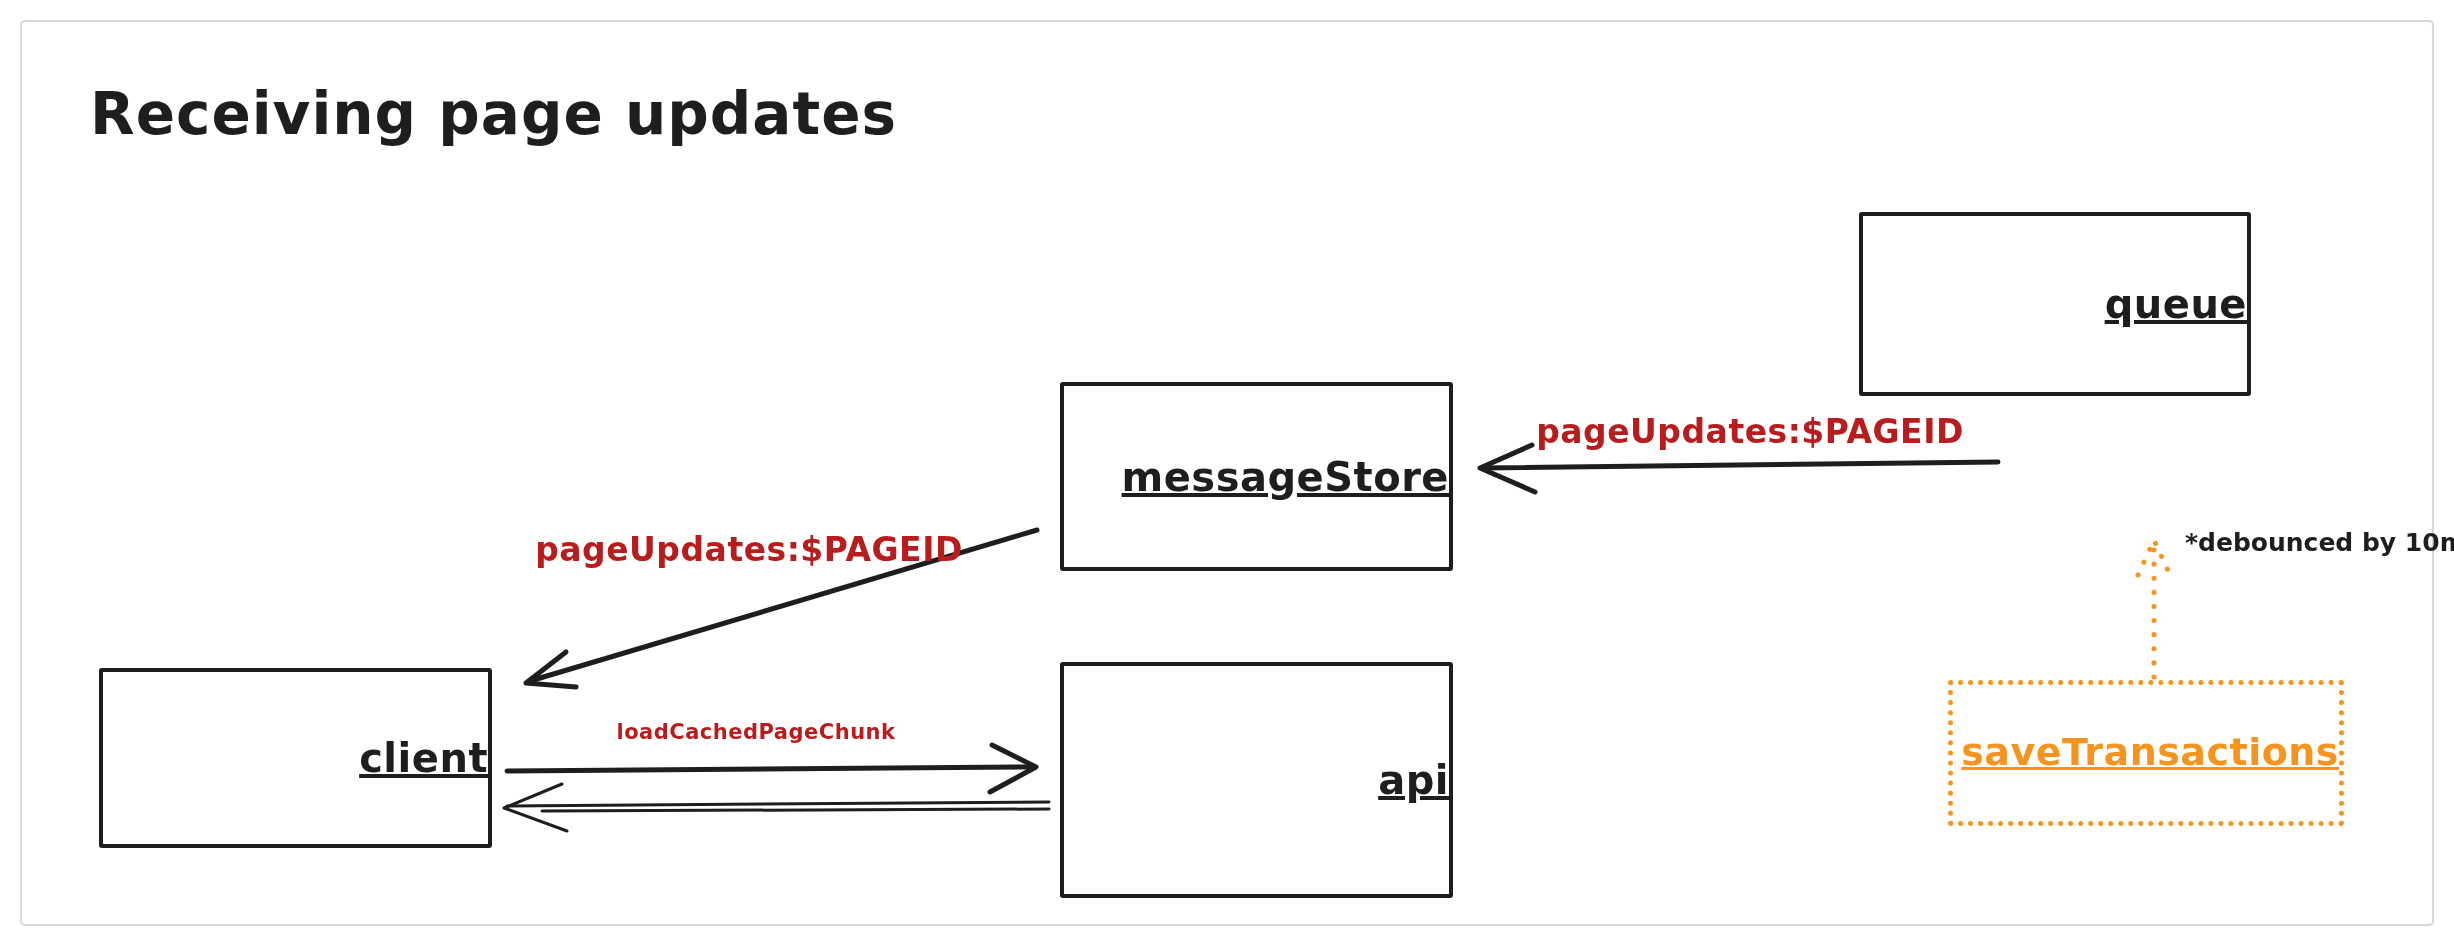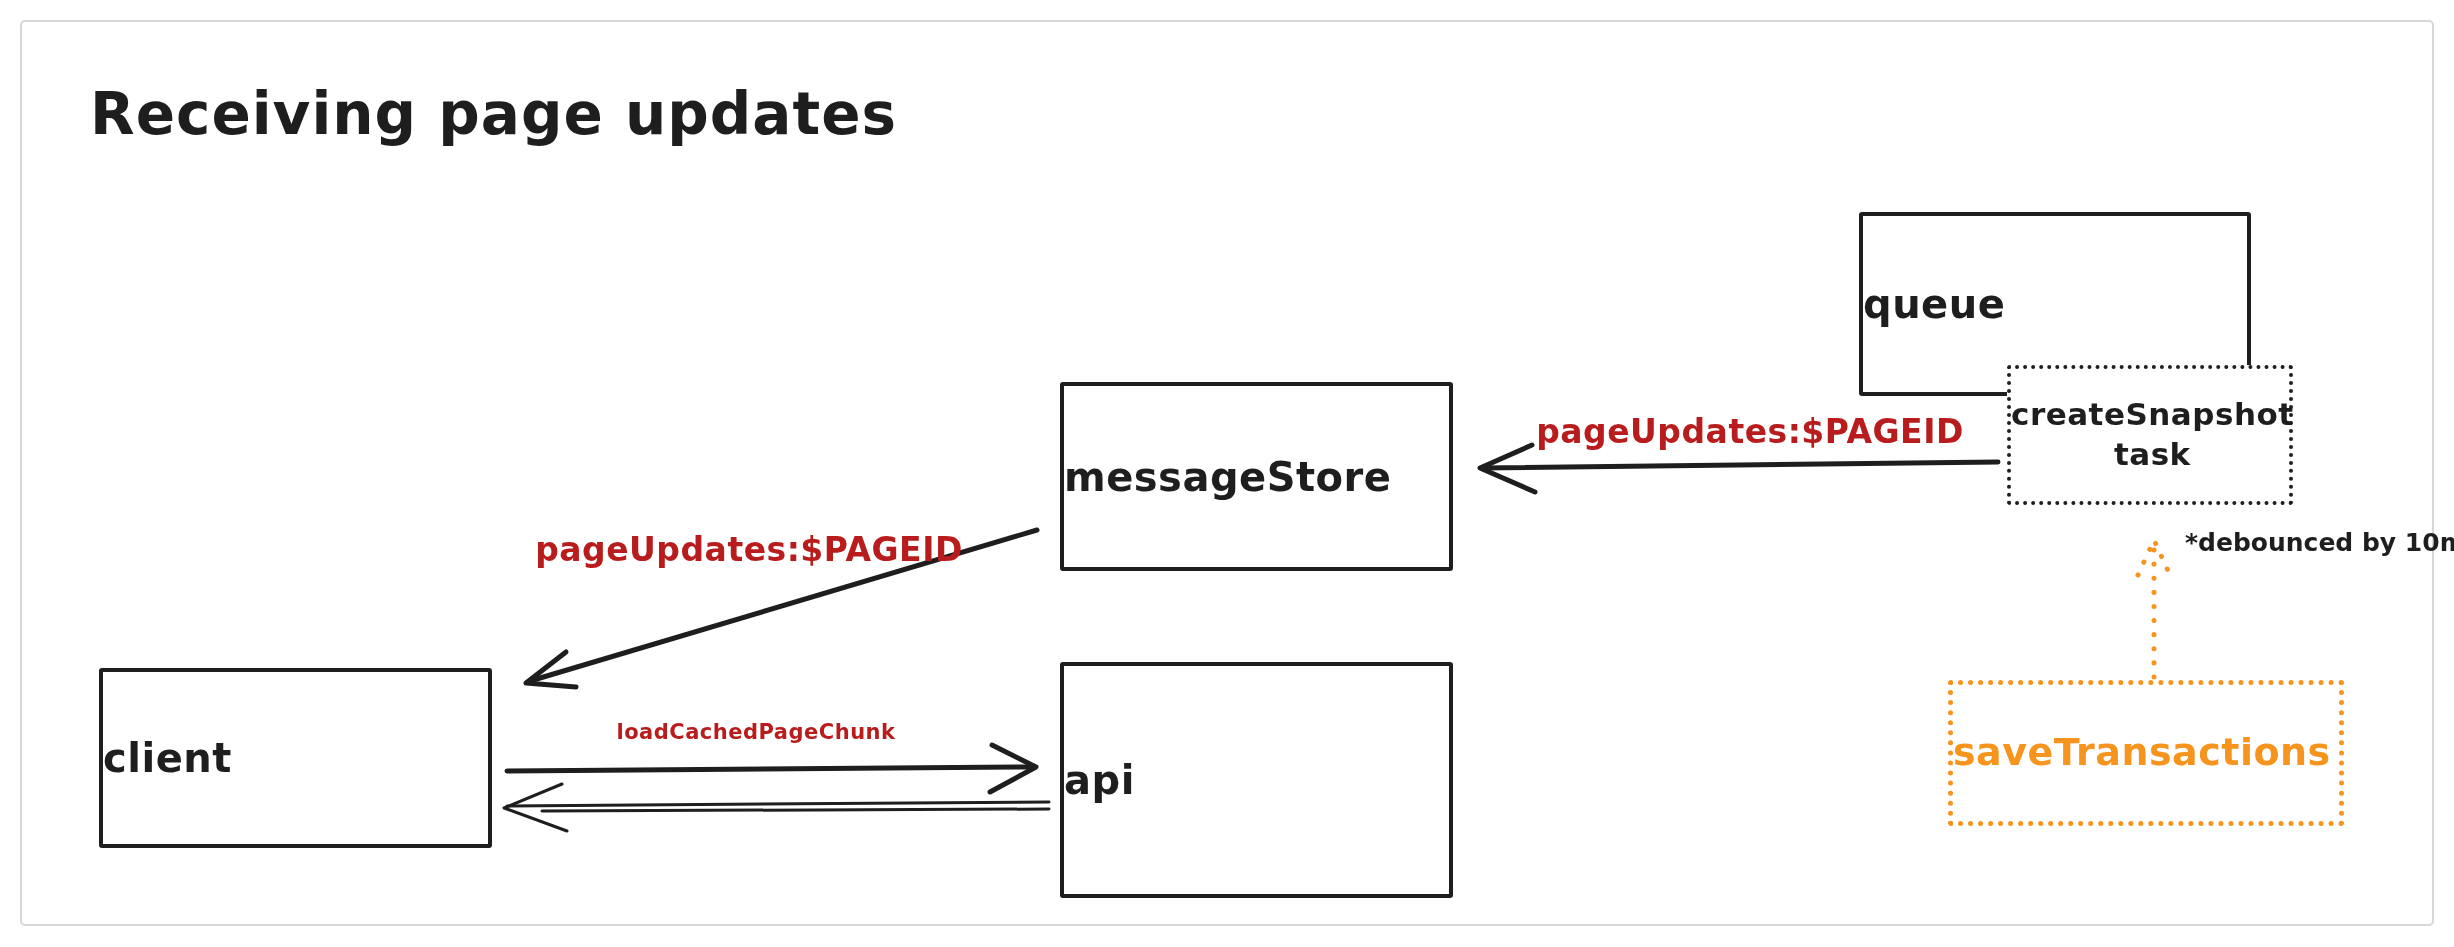--- a/index.html
+++ b/index.html
@@ -40,26 +40,27 @@
     white-space: nowrap;
   }
   .node {
     position: absolute;
     box-sizing: border-box;
     background: #ffffff;
     border: 4px solid #1e1e1e;
     border-radius: 3px;
     display: flex;
     align-items: center;
-    justify-content: flex-start;
+    justify-content: flex-end;
     text-align: center;
     font-size: 40px;
     font-weight: 600;
     letter-spacing: 0.5px;
     z-index: 1;
+    text-decoration: underline;
   }
   .node.dotted {
     border: 4px dotted #1e1e1e;
     z-index: 2;
     font-size: 31px;
     line-height: 1.28;
   }
   .node.dotted-orange {
     border: 5px dotted #f7941d;
     color: #f7941d;
@@ -116,26 +117,20 @@
     <div class="title">Receiving page updates</div>
 
     <div class="node n-queue">
       <span>queue</span>
     </div>
 
     <div class="node n-messagestore">
       <span>messageStore</span>
     </div>
 
-    <div class="node dotted n-snapshot">
-      <span>
-        <span>createSnapshot</span><br>
-        <span>task</span>
-      </span>
-    </div>
 
     <div class="node n-client">
       <span>client</span>
     </div>
 
     <div class="node n-api">
       <span>api</span>
     </div>
 
     <div class="node dotted-orange n-savetx">

